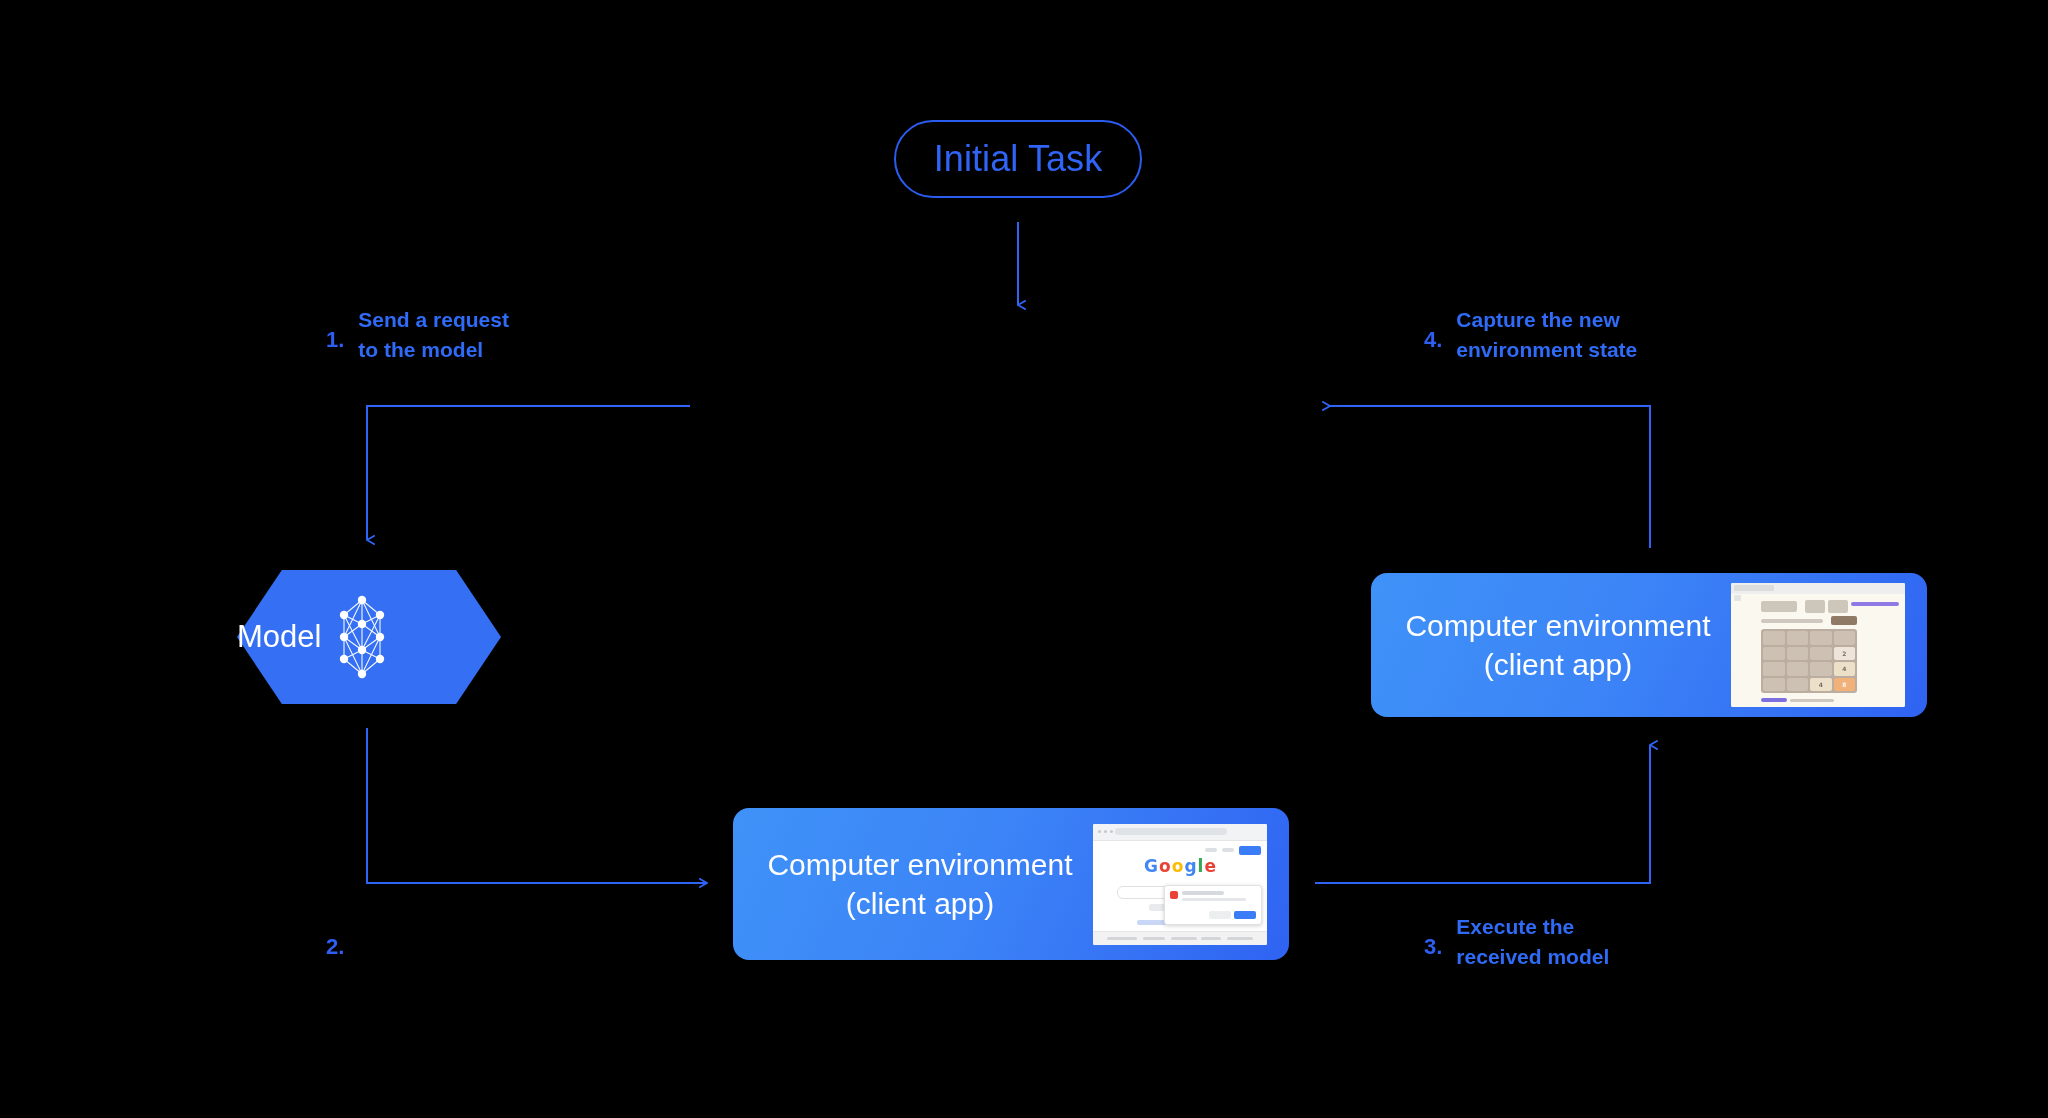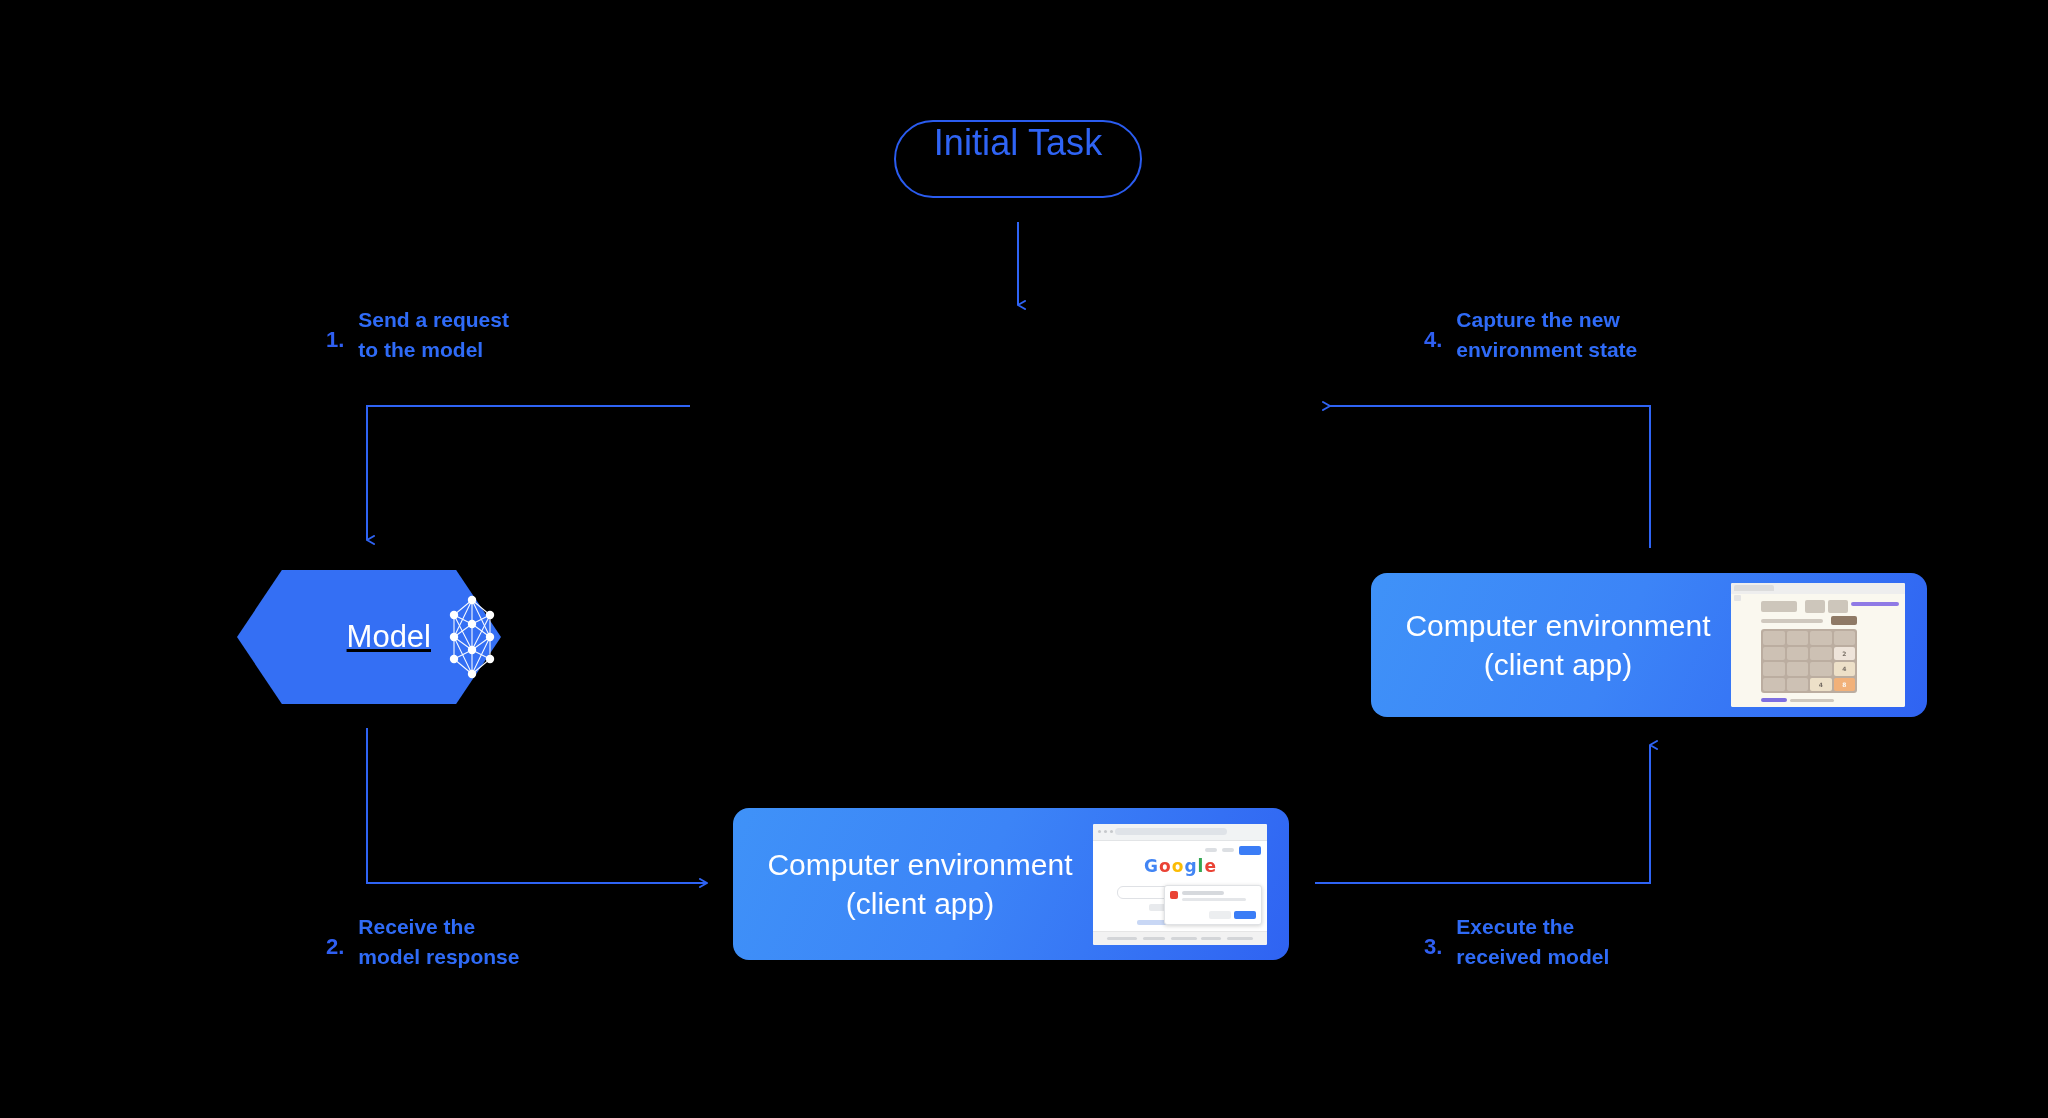--- a/index.html
+++ b/index.html
@@ -33,20 +33,21 @@
   .pill {
     position: absolute;
     left: 894px;
     top: 120px;
     width: 248px;
     height: 78px;
     border: 2.5px solid #2a5cf0;
     border-radius: 40px;
     box-sizing: border-box;
     display: flex;
+    align-items: center;
     justify-content: center;
     background: transparent;
   }
   .pill-label {
     color: #2f64f5;
     font-size: 36px;
     letter-spacing: 0.1px;
     white-space: nowrap;
   }
 
@@ -91,23 +92,22 @@
     inset: 0;
     background: #346ff4;
     clip-path: polygon(17% 0%, 83% 0%, 100% 50%, 83% 100%, 17% 100%, 0% 50%);
     border-radius: 4px;
   }
   .hex-content {
     position: absolute;
     inset: 0;
     display: flex;
     align-items: center;
-    justify-content: flex-end;
+    justify-content: flex-start;
     gap: 12px;
-    text-decoration: underline;
   }
   .hex-label {
     color: #ffffff;
     font-size: 31px;
   }
   .nn-icon { display: block; }
 
   
   .env-card {
     position: absolute;
@@ -390,22 +390,20 @@
     </div>
   </div>
 
   <div class="step" id="step1">
     <span class="step-num">1.</span>
     <span class="step-text">Send a request
 to the model</span>
   </div>
   <div class="step" id="step2">
     <span class="step-num">2.</span>
-    <span class="step-text">Receive the
-model response</span>
   </div>
   <div class="step" id="step3">
     <span class="step-num">3.</span>
     <span class="step-text">Execute the
 received model</span>
   </div>
   <div class="step" id="step4">
     <span class="step-num">4.</span>
     <span class="step-text">Capture the new
 environment state</span>

